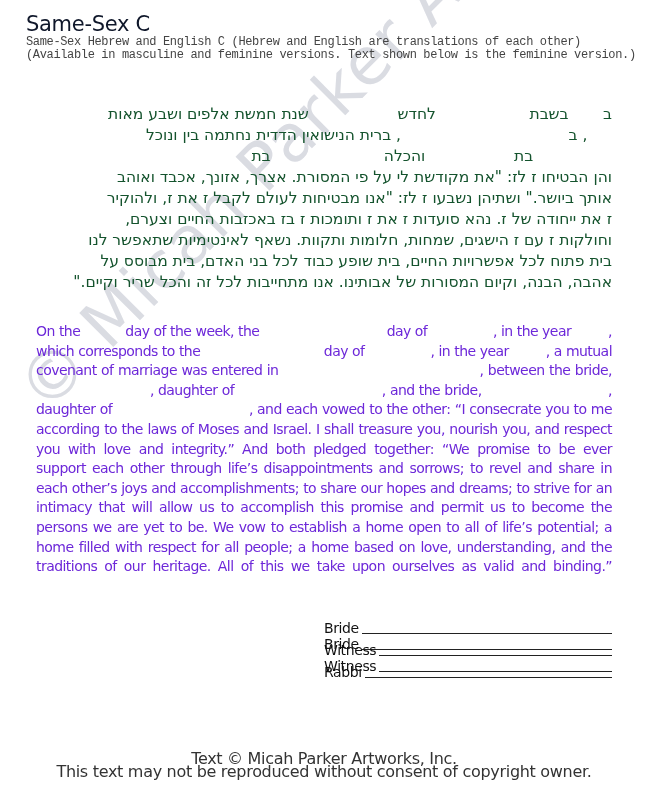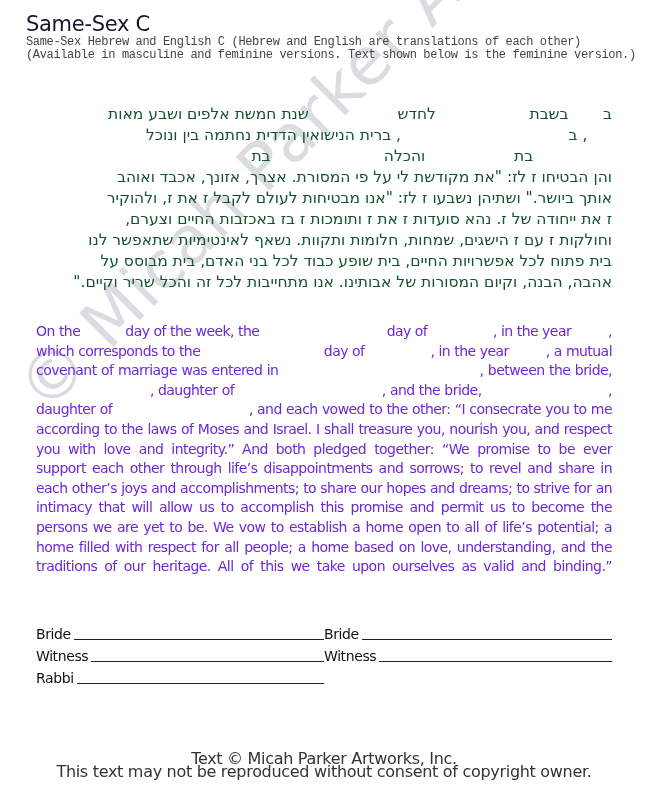--- a/index.html
+++ b/index.html
@@ -7,21 +7,21 @@
     .header { position: absolute; left: 26px; top: 12px; }
     .title { font-family: "DejaVu Sans", sans-serif; font-size: 21px; color: #0f172a; letter-spacing: -0.3px; line-height: 24px; }
     .subtitle { font-size: 12px; color: #444; line-height: 13px; font-family: Liberation Mono, monospace; letter-spacing: -0.35px; }
     .watermark { position: absolute; left: 30px; top: 360px; width: 720px; transform: rotate(-45deg); transform-origin: left center; font-family: "DejaVu Sans", sans-serif; font-size: 66px; color: #d4d6de; white-space: nowrap; pointer-events: none; opacity: 0.85; letter-spacing: 1px; }
     .hebrew { position: absolute; left: 36px; top: 104px; width: 576px; direction: rtl; font-family: "DejaVu Sans", sans-serif; font-size: 15.5px; line-height: 21px; color: #14532d; text-align: justify; }
     .hebrew .line { display: block; white-space: pre; text-align: right; }
     .english { position: absolute; left: 36px; top: 322px; width: 576px; font-family: "DejaVu Sans", sans-serif; font-size: 14px; line-height: 19.6px; color: #6d28d9; }
     .english .line { display: block; text-align: justify; text-align-last: justify; white-space: nowrap; letter-spacing: -0.55px; word-spacing: -0.5px; }
     .english .line.last { text-align-last: justify; }
     .sig { position: absolute; left: 36px; top: 620px; width: 576px; font-family: "DejaVu Sans", sans-serif; font-size: 14px; }
-    .sig-row { display: flex; height: 22px; align-items: flex-end; }
+    .sig-row { display: flex; height: 22px; align-items: flex-end; flex-direction: column; }
     .sig-cell { display: flex; align-items: flex-end; width: 288px; }
     .sig-label { white-space: nowrap; letter-spacing: -0.4px; line-height: 16px; }
     .sig-line { flex: 1; border-bottom: 1.2px solid #222; margin-left: 3px; margin-bottom: 2px; height: 1px; }
     .footer { position: absolute; left: 0; top: 752px; width: 648px; text-align: center; font-size: 16px; color: #333; line-height: 13px; letter-spacing: -0.3px; }
   </style>
 </head>
 <body>
 
 <div class="watermark">© Micah Parker Artworks, Inc.</div>
 

